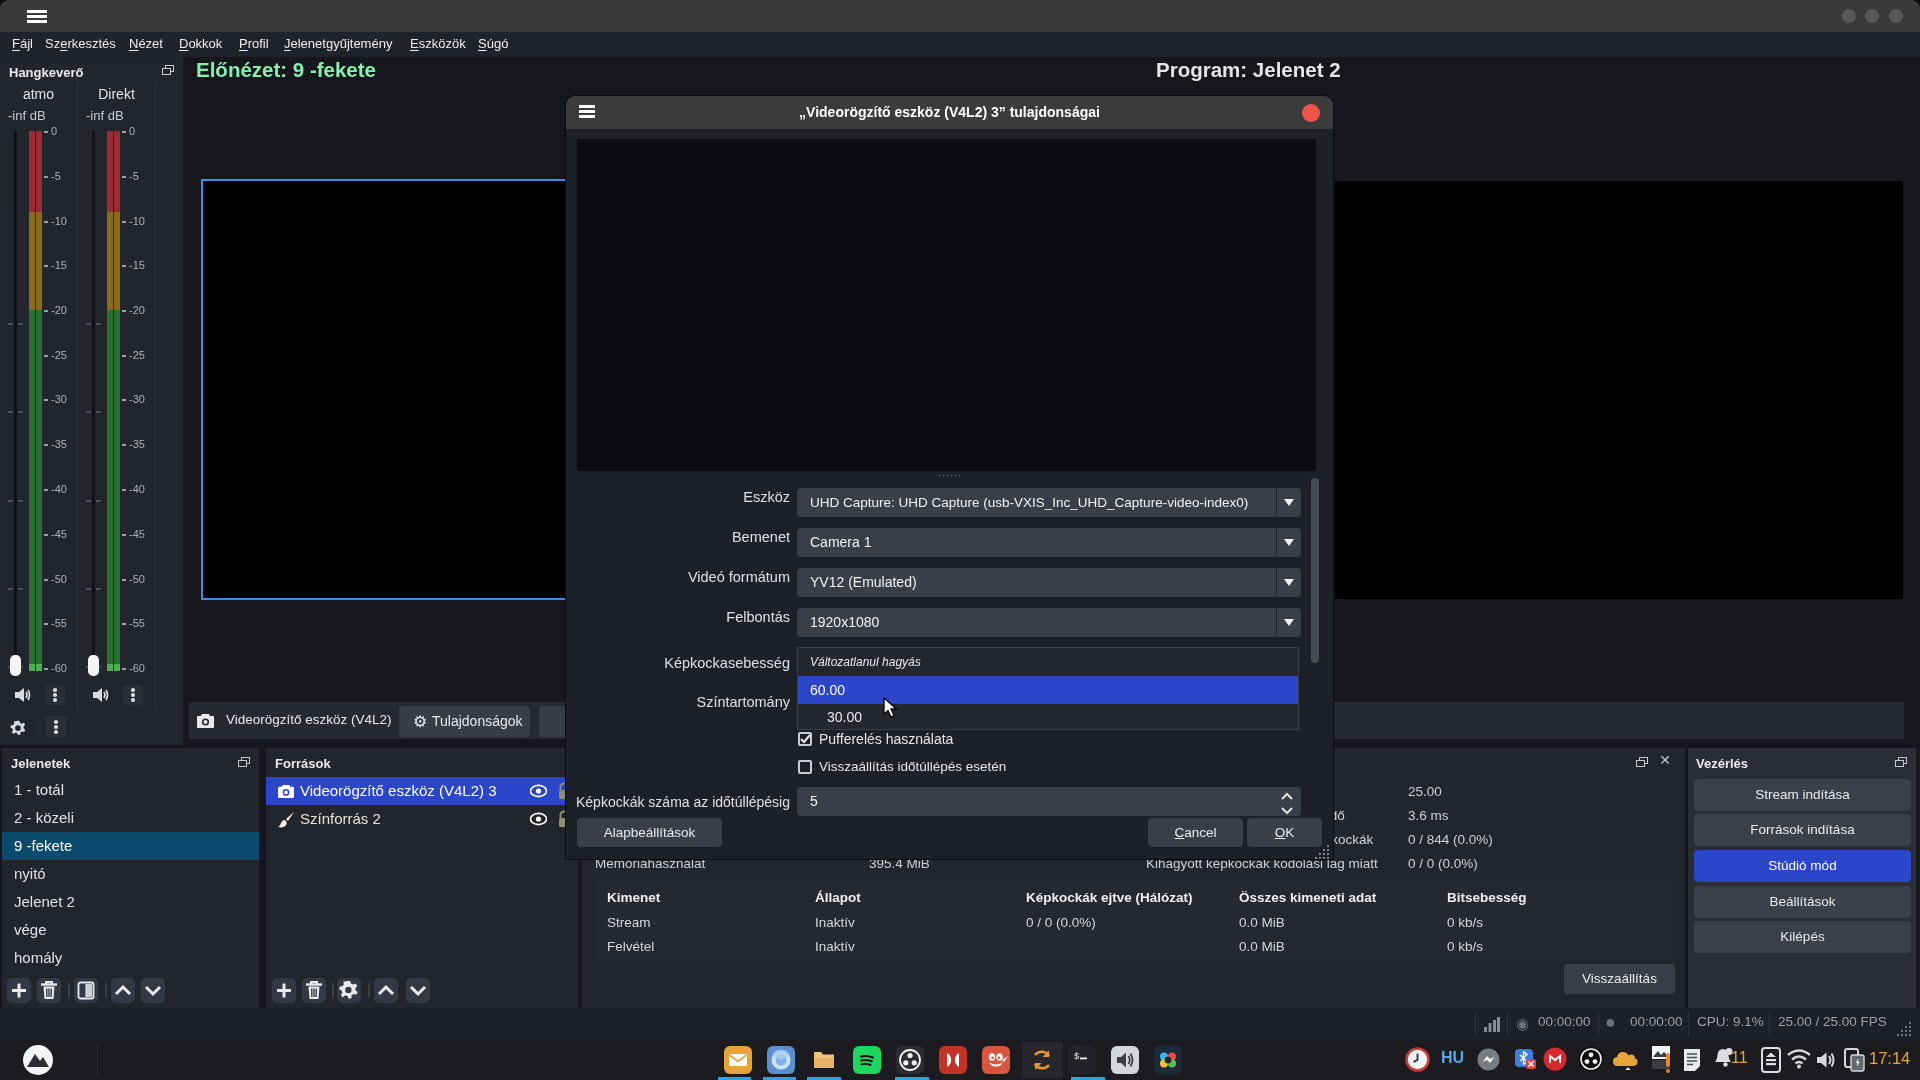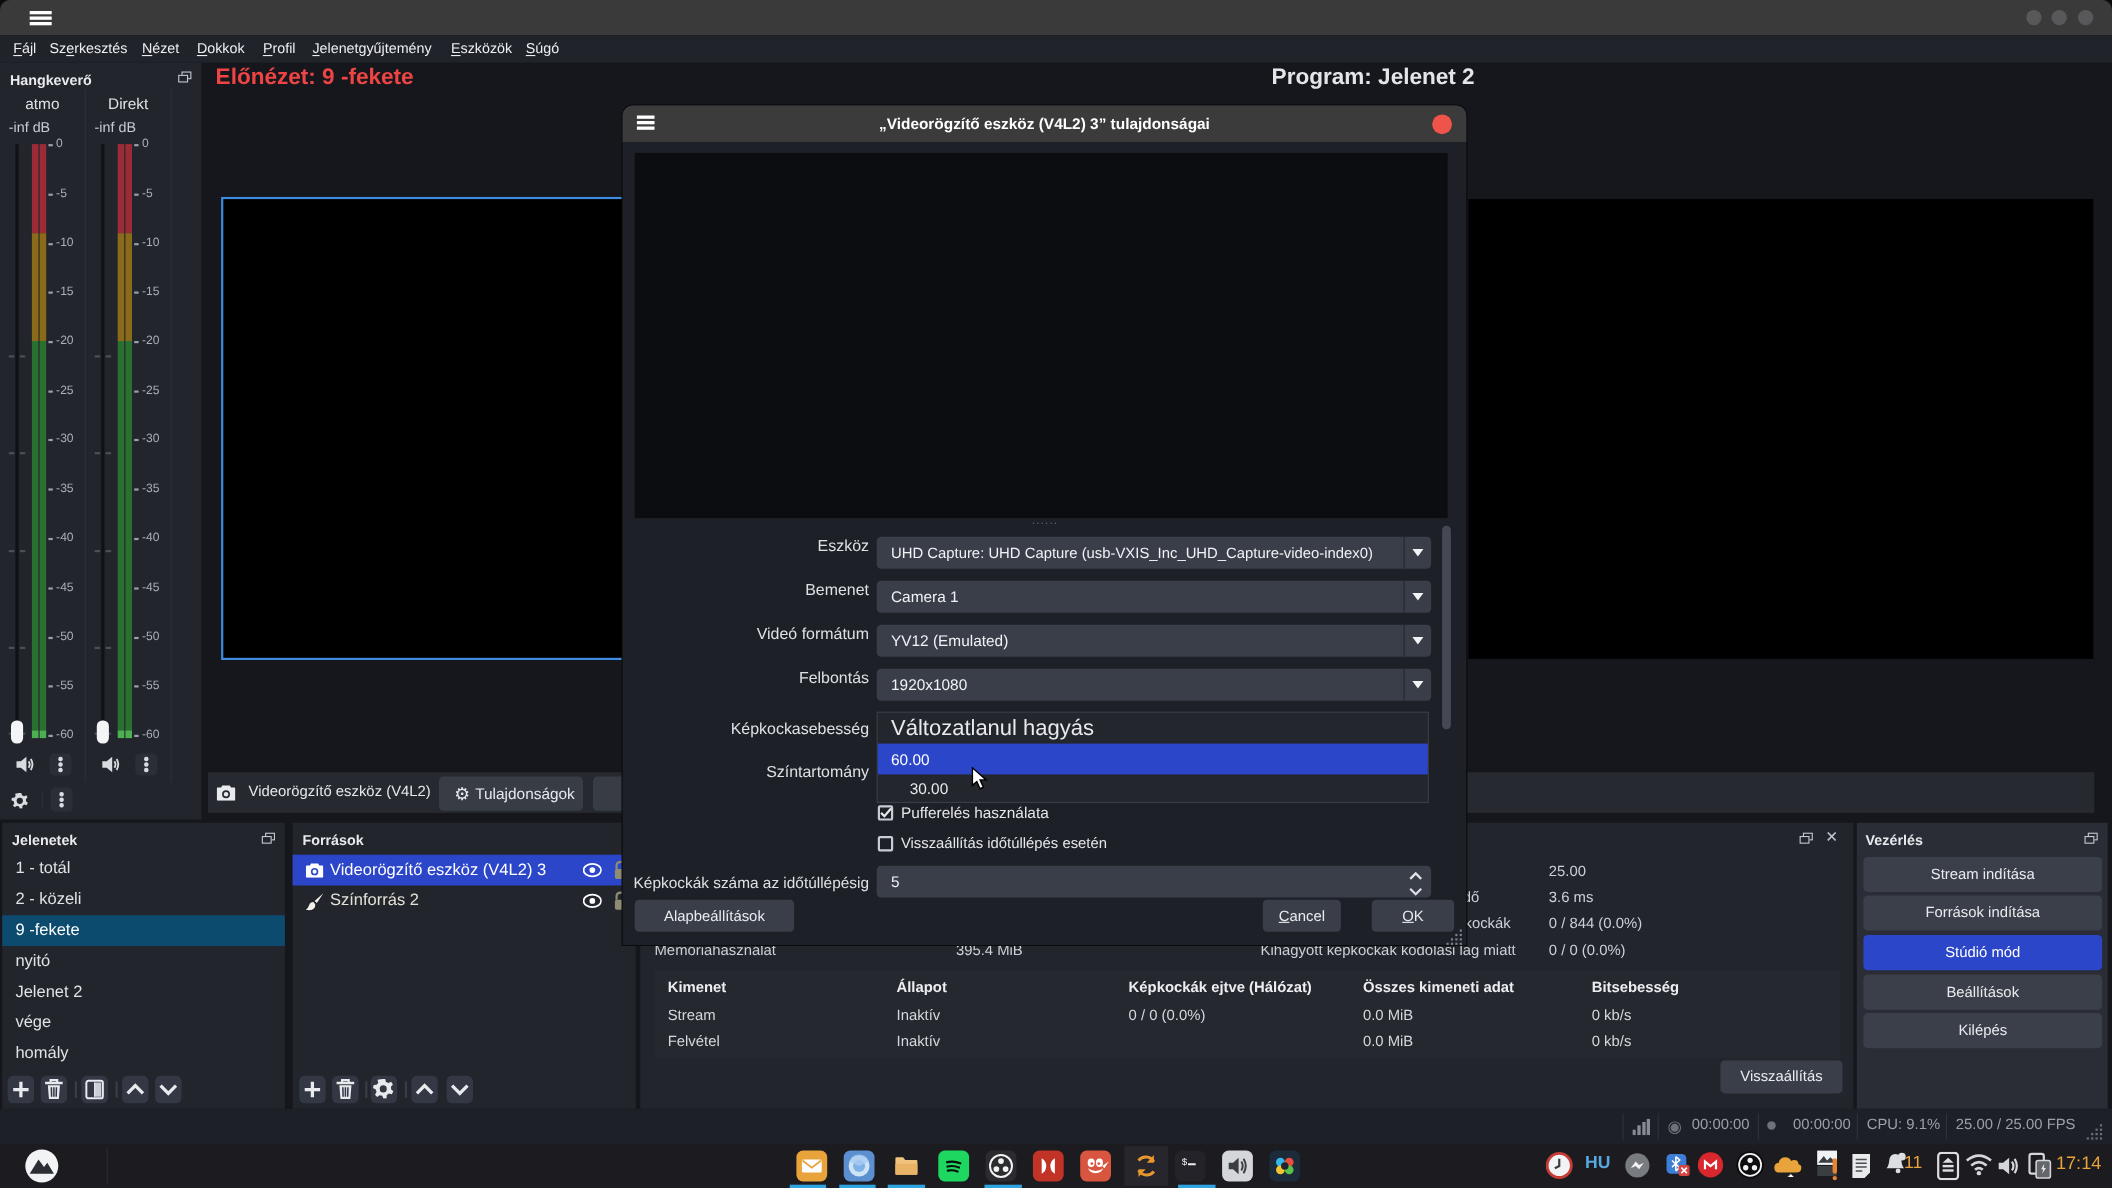--- a/index.html
+++ b/index.html
@@ -68,21 +68,21 @@
     <span class="mi" style="left:12px;"><u>F</u>ájl</span>
     <span class="mi" style="left:45px;">Sz<u>e</u>rkesztés</span>
     <span class="mi" style="left:129px;"><u>N</u>ézet</span>
     <span class="mi" style="left:179px;"><u>D</u>okkok</span>
     <span class="mi" style="left:239px;"><u>P</u>rofil</span>
     <span class="mi" style="left:284px;"><u>J</u>elenetgyűjtemény</span>
     <span class="mi" style="left:410px;"><u>E</u>szközök</span>
     <span class="mi" style="left:478px;"><u>S</u>úgó</span>
   </div>
 
-  <div class="abs" style="left:196px;top:58px;font-size:20.5px;font-weight:bold;color:#ef4444;">Előnézet: 9 -fekete</div>
+  <div class="abs" style="left:196px;top:58px;font-size:20.5px;font-weight:bold;color:#86efac;">Előnézet: 9 -fekete</div>
   <div class="abs" style="left:1156px;top:58px;font-size:20.5px;font-weight:bold;color:#e3e5e9;">Program: Jelenet 2</div>
 
   <div class="abs" style="left:201px;top:179px;width:569px;height:421px;background:#000;border:2px solid #3f8be0;"></div>
   <div class="abs" style="left:1335px;top:181px;width:568px;height:418px;background:#000;"></div>
 
   <div class="abs" style="left:189px;top:702px;width:1715px;height:37px;background:#26292f;"></div>
   <div class="abs" id="srctoolbar" style="left:189px;top:702px;width:380px;height:37px;">
     <svg class="abs" style="left:8px;top:11px;" width="17" height="15" viewBox="0 0 17 15">
           <path fill="#e8eaee" d="M5 1 L12 1 L13 3 L16 3 Q17 3 17 4 L17 14 Q17 15 16 15 L1 15 Q0 15 0 14 L0 4 Q0 3 1 3 L4 3 Z"></path>
           <circle cx="8.5" cy="9" r="3.6" fill="#26292f"></circle>
@@ -429,21 +429,21 @@
     <div class="flabel" style="top:433px;">Bemenet</div>
     <div class="field" style="top:432px;"><span class="tx">Camera 1</span><span class="dd"></span><span class="tri"></span></div>
     <div class="flabel" style="top:473px;">Videó formátum</div>
     <div class="field" style="top:472px;"><span class="tx">YV12 (Emulated)</span><span class="dd"></span><span class="tri"></span></div>
     <div class="flabel" style="top:513px;">Felbontás</div>
     <div class="field" style="top:512px;"><span class="tx">1920x1080</span><span class="dd"></span><span class="tri"></span></div>
     <div class="flabel" style="top:559px;">Képkockasebesség</div>
     <div class="flabel" style="top:598px;margin-left:20px;">Színtartomány</div>
 
     <div class="abs" style="left:231px;top:551px;width:502px;height:83px;background:#23262d;border:1px solid #3a3d45;">
-      <div class="abs" style="left:0;top:0;width:100%;height:28px;font-size:20px;color:#e8eaee;line-height:28px;"><span style="margin-left:12px;">Változatlanul hagyás</span></div>
+      <div class="abs" style="left:0;top:0;width:100%;height:28px;font-size:12px;color:#e8eaee;line-height:28px;font-style:italic;"><span style="margin-left:12px;">Változatlanul hagyás</span></div>
       <div class="abs" style="left:0;top:28px;width:100%;height:28px;background:#2b46c8;font-size:14px;color:#fff;line-height:28px;"><span style="margin-left:12px;">60.00</span></div>
       <div class="abs" style="left:17px;top:56px;width:100%;height:27px;font-size:14px;color:#e8eaee;line-height:27px;"><span style="margin-left:12px;">30.00</span></div>
     </div>
 
     <div class="abs" style="left:232px;top:636px;width:14px;height:14px;border:2px solid #c9ccd2;border-radius:2px;"></div>
     <svg class="abs" style="left:233px;top:637px;" width="13" height="12" viewBox="0 0 13 12">
           <path d="M2 6 L5 9 L11 2" stroke="#e8eaee" stroke-width="2" fill="none"></path>
         </svg>
     <span class="abs" style="left:253px;top:635px;font-size:14px;color:#e4e6ea;">Pufferelés használata</span>
     <div class="abs" style="left:232px;top:664px;width:14px;height:14px;border:2px solid #c9ccd2;border-radius:2px;"></div>
@@ -452,21 +452,21 @@
     <div class="flabel" style="top:698px;font-size:14px;">Képkockák száma az időtúllépésig</div>
     <div class="field" style="top:691px;"><span class="tx">5</span></div>
     <svg class="abs" style="left:714px;top:696px;" width="14" height="8" viewBox="0 0 14 8">
           <path d="M2 7 L7 2 L12 7" stroke="#dfe2e6" stroke-width="2" fill="none"></path>
         </svg>
     <svg class="abs" style="left:714px;top:711px;" width="14" height="8" viewBox="0 0 14 8">
           <path d="M2 1 L7 6 L12 1" stroke="#dfe2e6" stroke-width="2" fill="none"></path>
         </svg>
 
     <div class="dbtn" style="left:11px;top:722px;width:145px;line-height:29px;">Alapbeállítások</div>
-    <div class="dbtn" style="left:582px;top:722px;width:71px;line-height:29px;"><u>C</u>ancel</div>
+    <div class="dbtn" style="left:582px;top:722px;width:95px;line-height:29px;"><u>C</u>ancel</div>
     <div class="dbtn" style="left:681px;top:722px;width:75px;line-height:29px;"><u>O</u>K</div>
 
     <div class="abs" style="left:745px;top:382px;width:8px;height:185px;background:#454954;border-radius:4px;"></div>
     <div>
           <div style="position:absolute;left:761px;top:749px;width:2px;height:2px;background:#7a7f88;"></div>
           <div style="position:absolute;left:757px;top:753px;width:2px;height:2px;background:#7a7f88;"></div>
           <div style="position:absolute;left:761px;top:753px;width:2px;height:2px;background:#7a7f88;"></div>
           <div style="position:absolute;left:753px;top:757px;width:2px;height:2px;background:#7a7f88;"></div>
           <div style="position:absolute;left:757px;top:757px;width:2px;height:2px;background:#7a7f88;"></div>
           <div style="position:absolute;left:761px;top:757px;width:2px;height:2px;background:#7a7f88;"></div>

